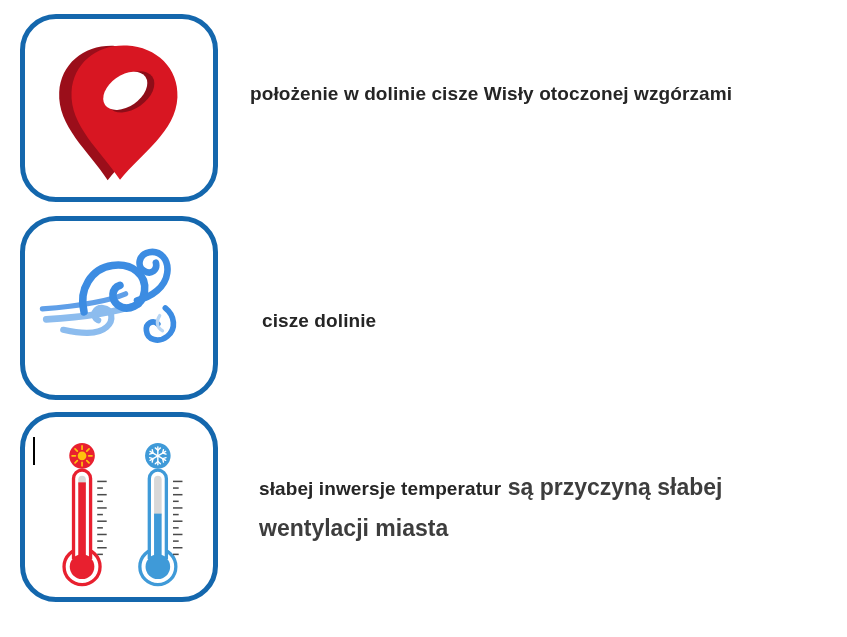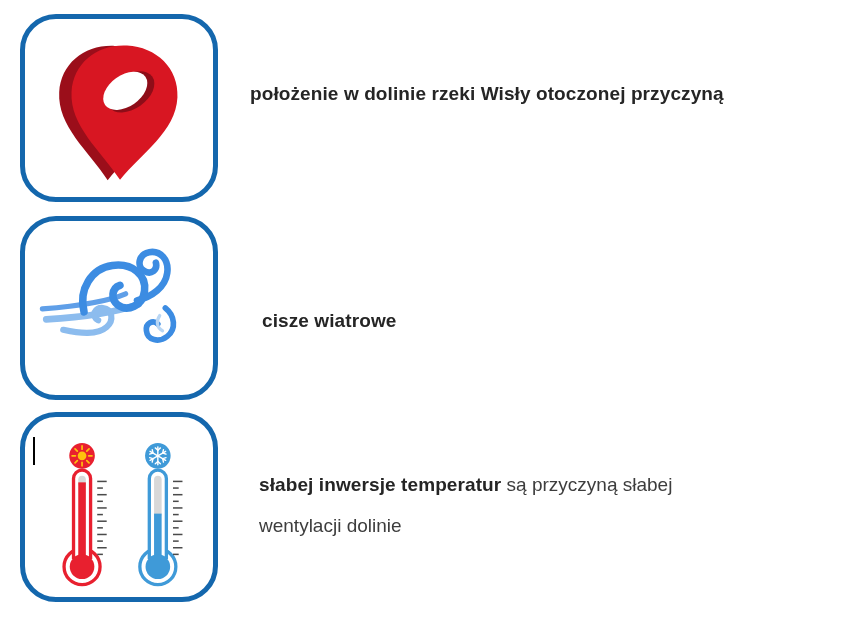--- a/index.html
+++ b/index.html
@@ -10,21 +10,21 @@
   .icon-box{
     position:absolute;left:20px;width:198px;box-sizing:border-box;
     border:5px solid #1467ad;border-radius:36px;background:#ffffff;
   }
   .icon-box svg{display:block;width:100%;height:100%;}
   #box-pin{top:14px;height:188px;}
   #box-wind{top:216px;height:184px;}
   #box-thermo{top:412px;height:190px;}
   .label{position:absolute;white-space:nowrap;color:#252525;}
   .label-bold{font-weight:700;font-size:19px;letter-spacing:.1px;}
-  .label-reg{font-weight:400;font-size:19px;color:#3d3d3d;}
+  .label-reg{font-weight:700;font-size:23px;color:#3d3d3d;}
   #label-1{left:250px;top:83px;}
   #label-2{left:262px;top:310px;}
   #label-3a{left:259px;top:474px;}
   #label-3b{left:259px;top:515px;}
   .text-cursor{position:absolute;left:33px;top:437px;width:2px;height:28px;background:#000;}
 </style>
 </head>
 <body>
 
 <div class="canvas">
@@ -130,21 +130,21 @@
             <line x1="156" y1="131" x2="162" y2="131"></line>
           <line x1="156" y1="138" x2="166" y2="138"></line>
             <line x1="156" y1="145" x2="162" y2="145"></line>
         </g>
       </g>
     </svg>
   </div>
 
   <div class="text-cursor"></div>
 
-  <div class="label label-bold" id="label-1">położenie w dolinie rzeki Wisły otoczonej przyczyną</div>
+  <div class="label label-bold" id="label-1">położenie w dolinie cisze Wisły otoczonej wzgórzami</div>
 
-  <div class="label label-bold" id="label-2">cisze wiatrowe</div>
+  <div class="label label-bold" id="label-2">cisze dolinie</div>
 
   <div class="label" id="label-3a"><span class="label-bold">słabej inwersje temperatur</span><span class="label-reg"> są przyczyną słabej</span></div>
 
-  <div class="label label-reg" id="label-3b">wentylacji dolinie</div>
+  <div class="label label-reg" id="label-3b">wentylacji miasta</div>
 
 </div>
 
 </body></html>

